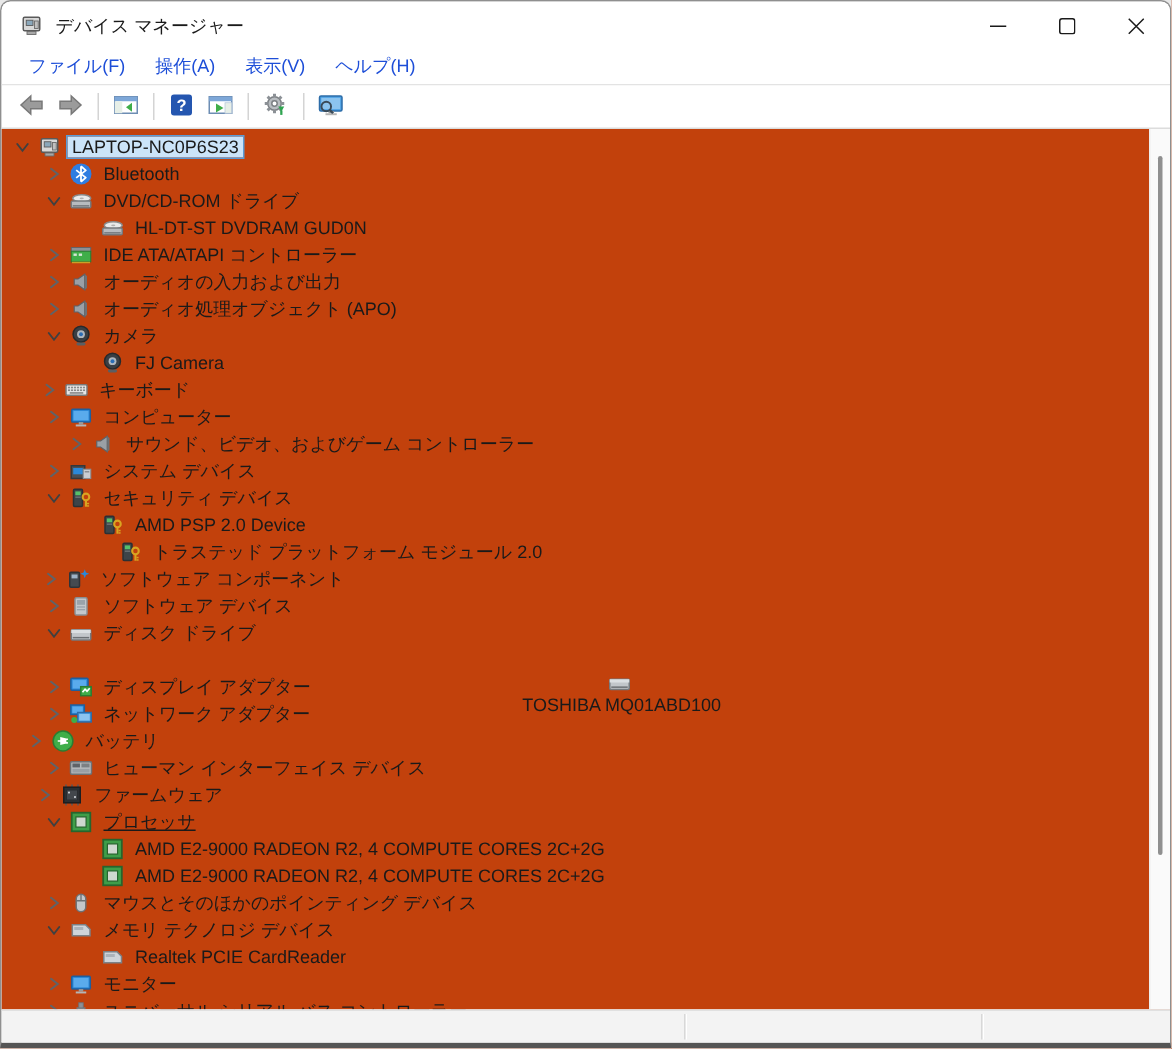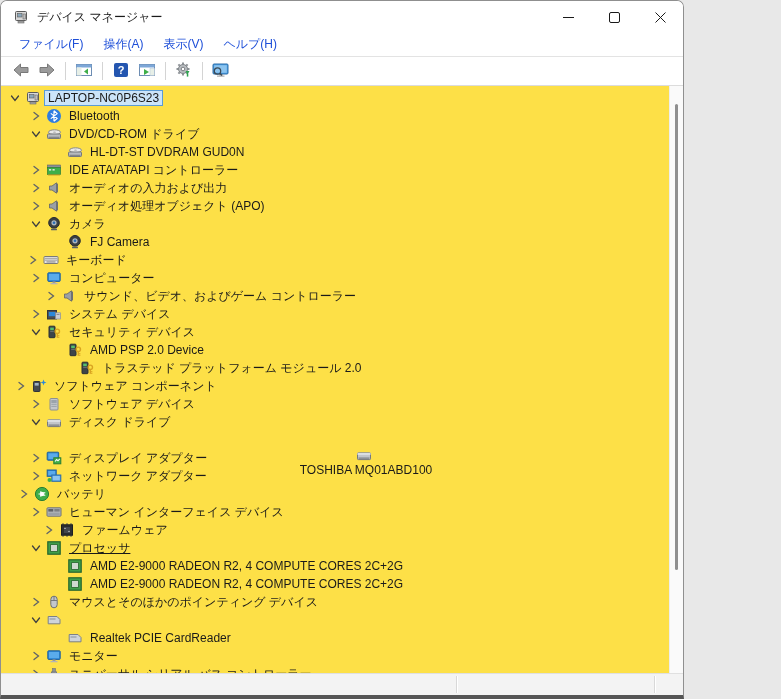--- a/index.html
+++ b/index.html
@@ -1,17 +1,17 @@
 <!DOCTYPE html>
 <html lang="ja"><head>
 <meta charset="utf-8">
 <style>
   html,body{margin:0;padding:0;background:#e8e8e8;}
   .window{
-    width:684px;height:699px;box-sizing:border-box;position:relative;
+    width:781px;height:699px;box-sizing:border-box;position:relative;
     background:#ffffff;border:1px solid #8f8f8f;border-bottom:4px solid #555;
     border-radius:7px 7px 0 0;overflow:hidden;
     font-family:"Liberation Sans","DejaVu Sans",sans-serif;
     font-size:12px;color:#1a1a1a;display:flex;flex-direction:column;
   }
   
   .titlebar{height:32px;display:flex;align-items:center;background:#ffffff;flex:0 0 auto;}
   .title-icon{width:16px;height:16px;margin:0 8px 0 12px;flex:0 0 auto;}
   .title-text{font-size:12px;color:#1a1a1a;}
   .win-controls{margin-left:auto;display:flex;height:100%;}
@@ -21,21 +21,21 @@
   
   .menubar{height:23px;display:flex;align-items:center;padding-left:8px;background:#fff;
     border-bottom:1px solid #e3e3e3;flex:0 0 auto;}
   .menu-item{padding:3px 10px;color:#1d4ed8;}
   
   .toolbar{height:28px;display:flex;align-items:center;padding-left:7px;background:#fff;
     border-bottom:1px solid #dcdcdc;flex:0 0 auto;}
   .tb-btn{width:24px;height:22px;display:flex;align-items:center;justify-content:center;margin:0 1px;}
   .tb-sep{width:1px;height:18px;background:#d4d4d4;margin:0 5px;}
   
-  .tree{flex:1 1 auto;position:relative;overflow:hidden;background:#fde047;padding-top:3px;}
+  .tree{flex:1 1 auto;position:relative;overflow:hidden;background:#c2410c;padding-top:3px;}
   .tree-row{height:18px;display:flex;align-items:center;white-space:nowrap;}
   .chev{width:16px;height:16px;flex:0 0 auto;display:flex;align-items:center;justify-content:center;margin-right:2px;}
   .node-icon{width:16px;height:16px;flex:0 0 auto;margin-right:4px;display:flex;align-items:center;justify-content:center;}
   .node-label{padding:0 3px;line-height:14px;}
   .tree-row.selected .node-label{background:#cbe4f9;outline:1px solid #5b9bd5;}
   
   .scrollbar{position:absolute;top:0;right:0;bottom:0;width:13px;background:#fafafa;border-left:1px solid #ededed;}
   .scroll-thumb{position:absolute;right:5px;top:18px;width:3px;height:466px;background:#8f8f8f;border-radius:2px;}
   
   .statusbar{height:21px;background:#f3f3f3;border-top:1px solid #e0e0e0;position:relative;flex:0 0 auto;}
@@ -402,21 +402,21 @@
             <rect x="4.2" y="3.6" width="3.6" height="2.6" fill="#57c06a"></rect>
             <rect x="4.2" y="7" width="3.6" height="0.9" fill="#6d7478"></rect>
             <circle cx="11.3" cy="7.3" r="2.2" fill="none" stroke="#d9a421" stroke-width="1.4"></circle>
             <rect x="10.6" y="9.2" width="1.4" height="4.6" fill="#d9a421"></rect>
             <rect x="12" y="11.2" width="1.4" height="1" fill="#d9a421"></rect>
             <rect x="12" y="12.8" width="1.4" height="1" fill="#d9a421"></rect>
           </svg>
         </span>
         <span class="node-label">トラステッド プラットフォーム モジュール 2.0</span>
       </div>
-      <div class="tree-row" style="padding-left: 12px;">
+      <div class="tree-row" style="padding-left: 25px;">
         <span class="chev">
           <svg width="10" height="10" viewBox="0 0 10 10">
             <path d="M3 1.5 L7.5 5 L3 8.5" stroke="#5f6368" stroke-width="1.3" fill="none" stroke-linecap="round"></path>
           </svg>
         </span>
         <span class="node-icon">
           <svg width="16" height="16" viewBox="0 0 16 16">
             <rect x="2.5" y="3.5" width="6.5" height="10" rx="0.8" fill="#454a50" stroke="#2f3338"></rect>
             <rect x="3.7" y="5" width="4" height="2.6" fill="#9fb3c8"></rect>
             <path d="M12.5 1.5 L13.3 3.7 L15.5 4.5 L13.3 5.3 L12.5 7.5 L11.7 5.3 L9.5 4.5 L11.7 3.7 Z" fill="#2b88d8"></path>
@@ -522,21 +522,21 @@
         <span class="node-icon">
           <svg width="16" height="16" viewBox="0 0 16 16">
             <rect x="1" y="3.8" width="14" height="8.4" rx="0.8" fill="#b5b9bd" stroke="#6d7175"></rect>
             <rect x="2.3" y="5" width="5" height="2.6" fill="#5f6368"></rect>
             <rect x="8.3" y="5" width="5.4" height="2.6" fill="#7c8084"></rect>
             <rect x="2.3" y="8.6" width="11.4" height="2.4" fill="#9aa0a6"></rect>
           </svg>
         </span>
         <span class="node-label">ヒューマン インターフェイス デバイス</span>
       </div>
-      <div class="tree-row" style="padding-left: 40px;">
+      <div class="tree-row" style="padding-left: 21px;">
         <span class="chev">
           <svg width="10" height="10" viewBox="0 0 10 10">
             <path d="M3 1.5 L7.5 5 L3 8.5" stroke="#5f6368" stroke-width="1.3" fill="none" stroke-linecap="round"></path>
           </svg>
         </span>
         <span class="node-icon">
           <svg width="16" height="16" viewBox="0 0 16 16">
             <g stroke="#55585c" stroke-width="1">
               <line x1="4" y1="1" x2="4" y2="3"></line>
               <line x1="8" y1="1" x2="8" y2="3"></line>
@@ -608,20 +608,21 @@
           <svg width="10" height="10" viewBox="0 0 10 10">
             <path d="M1.5 3 L5 7.5 L8.5 3" stroke="#404040" stroke-width="1.3" fill="none" stroke-linecap="round"></path>
           </svg>
         </span>
         <span class="node-icon">
           <svg width="16" height="16" viewBox="0 0 16 16">
             <path d="M2.2 4.5 H11 L14 7.5 V11.8 H2.2 Z" fill="#ced4da" stroke="#7b8187"></path>
             <path d="M3.5 6 H9.5 V8 H3.5 Z" fill="#aab2ba"></path>
           </svg>
         </span>
+        <span class="node-label">メモリ テクノロジ デバイス</span>
       </div>
       <div class="tree-row" style="padding-left: 48px;">
         <span class="chev"></span>
         <span class="node-icon">
           <svg width="16" height="16" viewBox="0 0 16 16">
             <path d="M2.2 4.5 H11 L14 7.5 V11.8 H2.2 Z" fill="#ced4da" stroke="#7b8187"></path>
             <path d="M3.5 6 H9.5 V8 H3.5 Z" fill="#aab2ba"></path>
           </svg>
         </span>
         <span class="node-label">Realtek PCIE CardReader</span>

